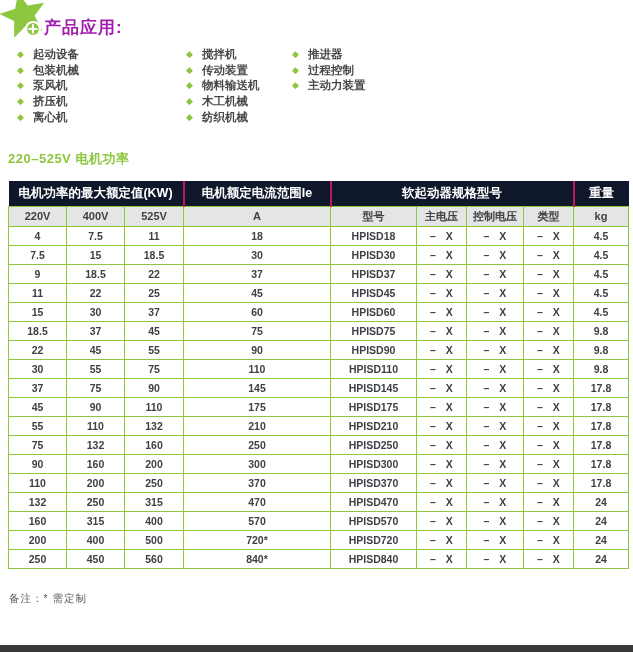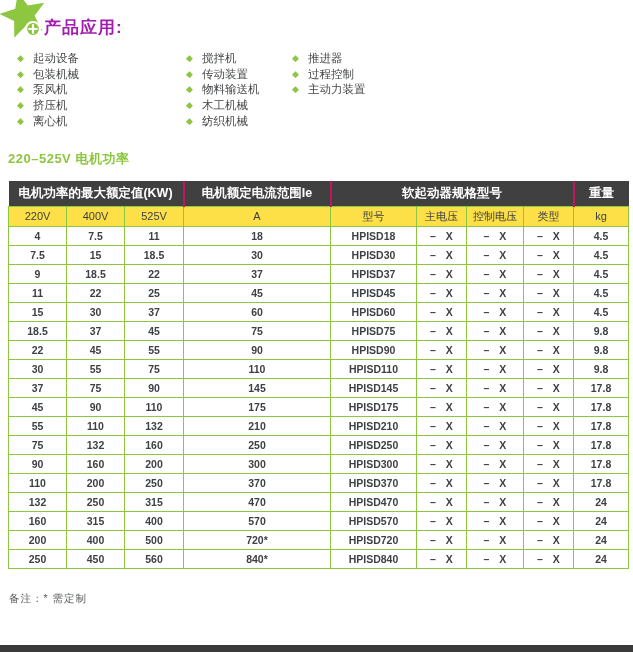--- a/index.html
+++ b/index.html
@@ -22,22 +22,22 @@
   .app-title {
     position: absolute; left: 44px; top: 16px;
     font-size: 17px; font-weight: 700; color: #a21caf;
     letter-spacing: 1px;
   }
 
   
   .apps { position: absolute; top: 47px; }
   .apps-col { position: absolute; top: 0; list-style: none; }
   .apps-col li {
-    height: 15.7px; line-height: 23px;
-    font-size: 11.5px; font-weight: 400; color: #46484a;
+    height: 15.7px; line-height: 15px;
+    font-size: 11.5px; font-weight: 700; color: #46484a;
     white-space: nowrap;
   }
   .apps-col li .bullet {
     display: inline-block; width: 16px;
     color: #8dc63f; font-size: 9px; vertical-align: 1px;
   }
   .col-1 { left: 17px; }
   .col-2 { left: 142px; margin-left: 44px; }
   .col-3 { left: 292px; }
 
@@ -54,28 +54,28 @@
     position: absolute; left: 8px; top: 181px;
     width: 620px;
     border-collapse: collapse;
     table-layout: fixed;
   }
   table.spec th, table.spec td {
     text-align: center; vertical-align: middle;
     overflow: hidden; white-space: nowrap;
   }
   tr.group-row th {
-    background: #404040; color: #ffffff;
+    background: #0f172a; color: #ffffff;
     font-size: 12.5px; font-weight: 700;
     height: 25px; border: none;
   }
   tr.group-row th + th { border-left: 2px solid #be185d; margin-top: 38px; }
   tr.sub-row th {
-    background: #fde047; color: #3d4145;
-    font-size: 11px; font-weight: 400;
+    background: #e5e5e5; color: #3d4145;
+    font-size: 11px; font-weight: 700;
     height: 20px;
     border: 1px solid #8dc63f;
   }
   tbody.body-rows td {
     font-size: 10.5px; font-weight: 700; color: #3d4145;
     height: 19px;
     border: 1px solid #8dc63f;
     background: #fff;
   }
   tbody.body-rows td.dashx { word-spacing: 7px; }

